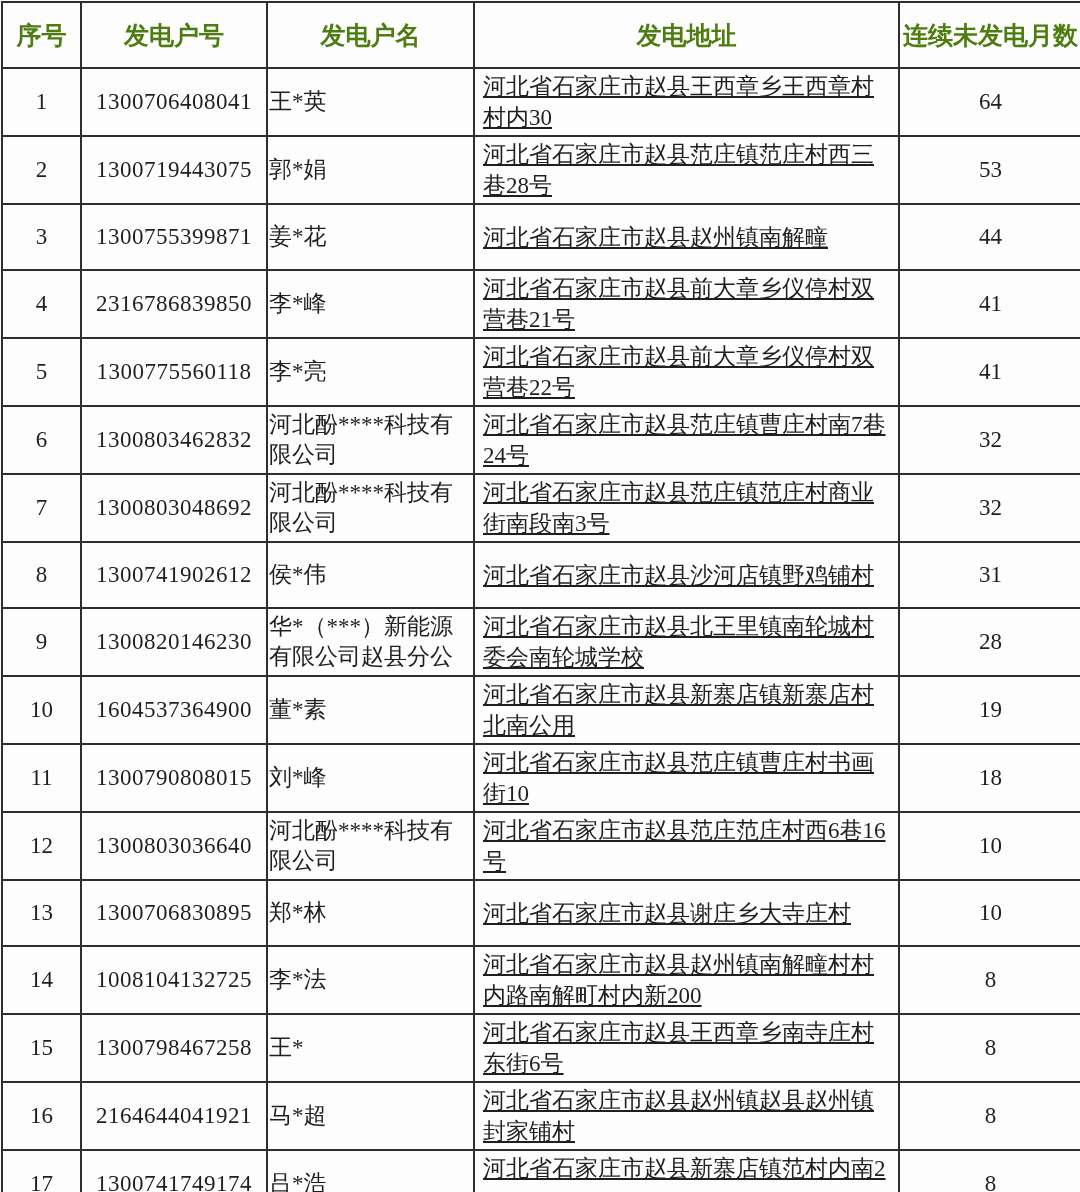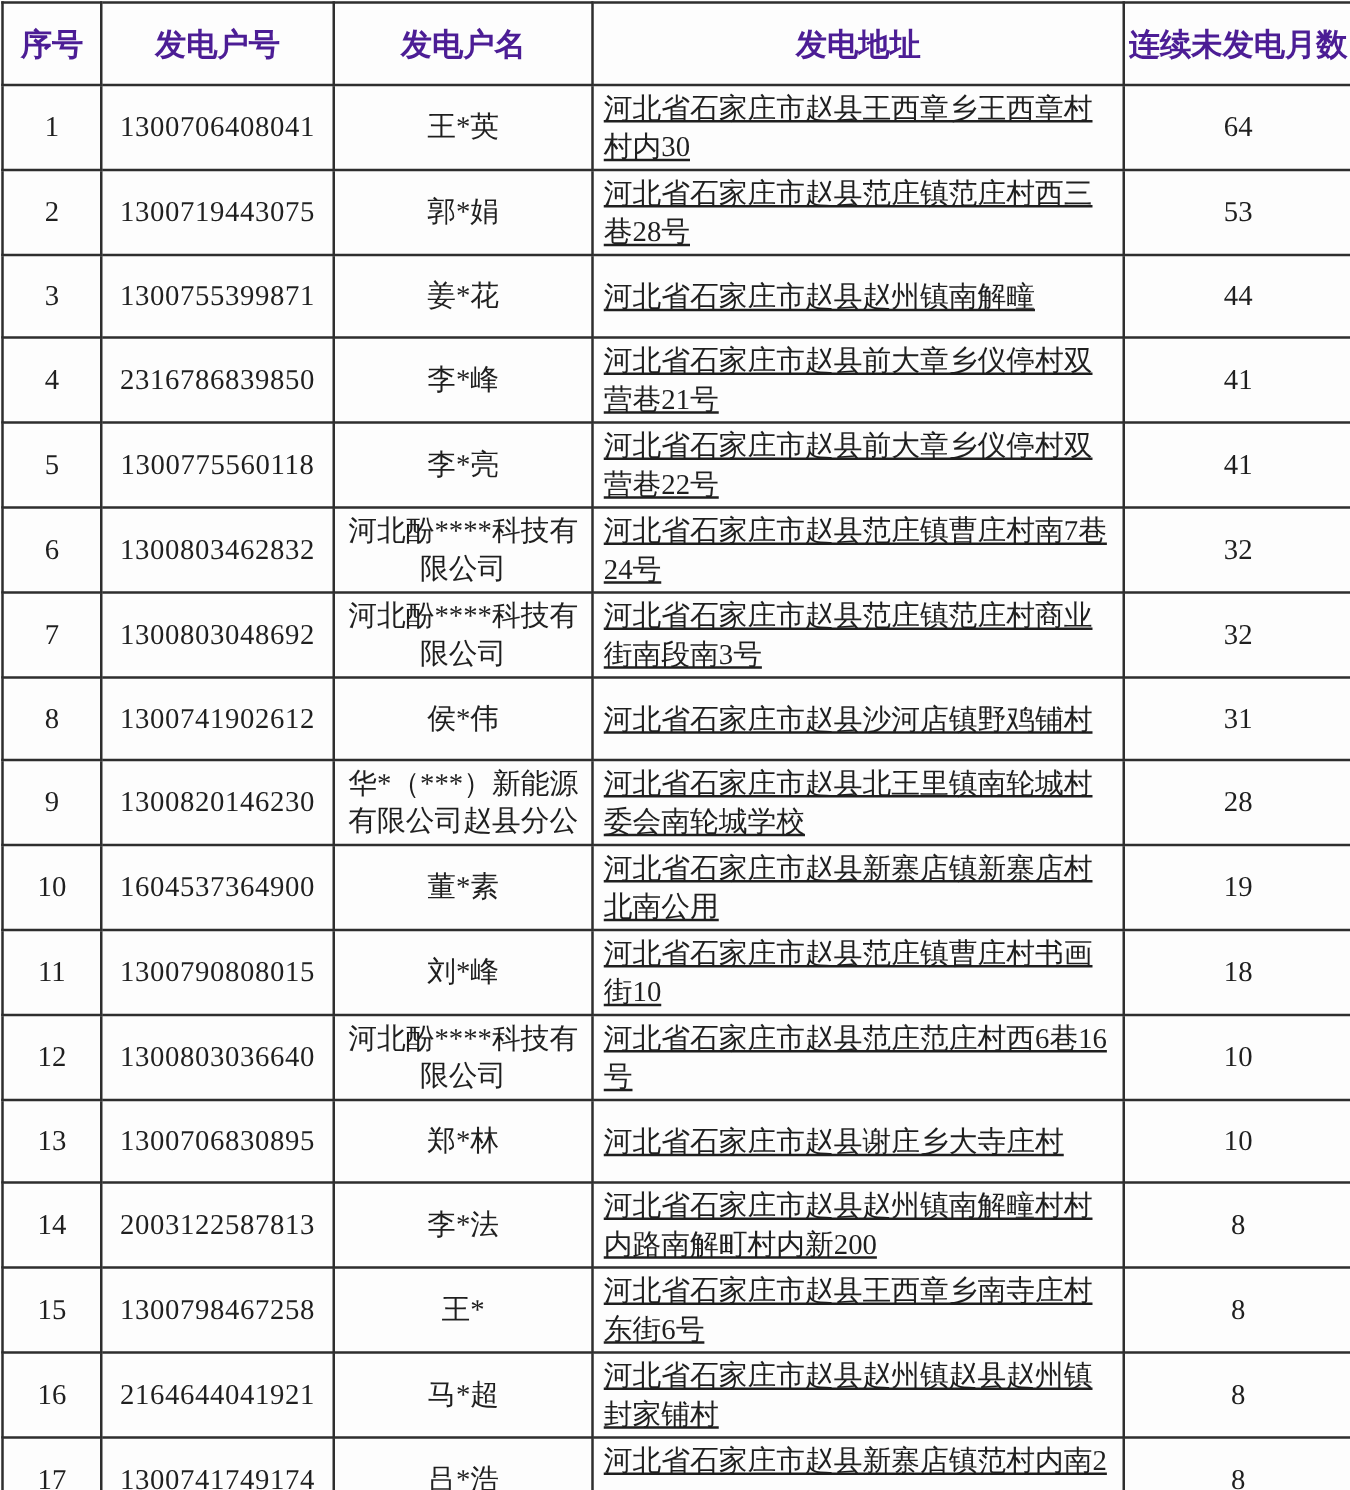--- a/index.html
+++ b/index.html
@@ -32,35 +32,35 @@
   }
   table.power-table tr {
     height: 66px;
   }
   th.col-header {
     font-size: 25px;
     font-weight: 700;
     text-align: center;
     white-space: nowrap;
     padding: 0;
-    color: #4c1d95;
+    color: #4d7c0f;
   }
   td.c-no {
     font-size: 23px;
     text-align: center;
   }
   td.c-acc {
     font-size: 23px;
     text-align: center;
     letter-spacing: 0.5px;
     margin-left: 18px;
   }
   td.c-name {
     font-size: 23px;
-    text-align: center;
+    text-align: left;
     line-height: 30px;
     padding: 0 1px;
     margin-top: 12px;
   }
   td.c-addr {
     font-size: 23px;
     text-align: left;
     line-height: 31px;
     padding: 2px 6px 2px 8px;
     word-break: break-all;
@@ -179,21 +179,21 @@
   </tr>
         <tr>
     <td class="c-no">13</td>
     <td class="c-acc">1300706830895</td>
     <td class="c-name">郑*林</td>
     <td class="c-addr">河北省石家庄市赵县谢庄乡大寺庄村</td>
     <td class="c-months">10</td>
   </tr>
         <tr>
     <td class="c-no">14</td>
-    <td class="c-acc">2003122587813</td>
+    <td class="c-acc">1008104132725</td>
     <td class="c-name">李*法</td>
     <td class="c-addr">河北省石家庄市赵县赵州镇南解疃村村内路南解町村内新200</td>
     <td class="c-months">8</td>
   </tr>
         <tr>
     <td class="c-no">15</td>
     <td class="c-acc">1300798467258</td>
     <td class="c-name">王*</td>
     <td class="c-addr">河北省石家庄市赵县王西章乡南寺庄村东街6号</td>
     <td class="c-months">8</td>

